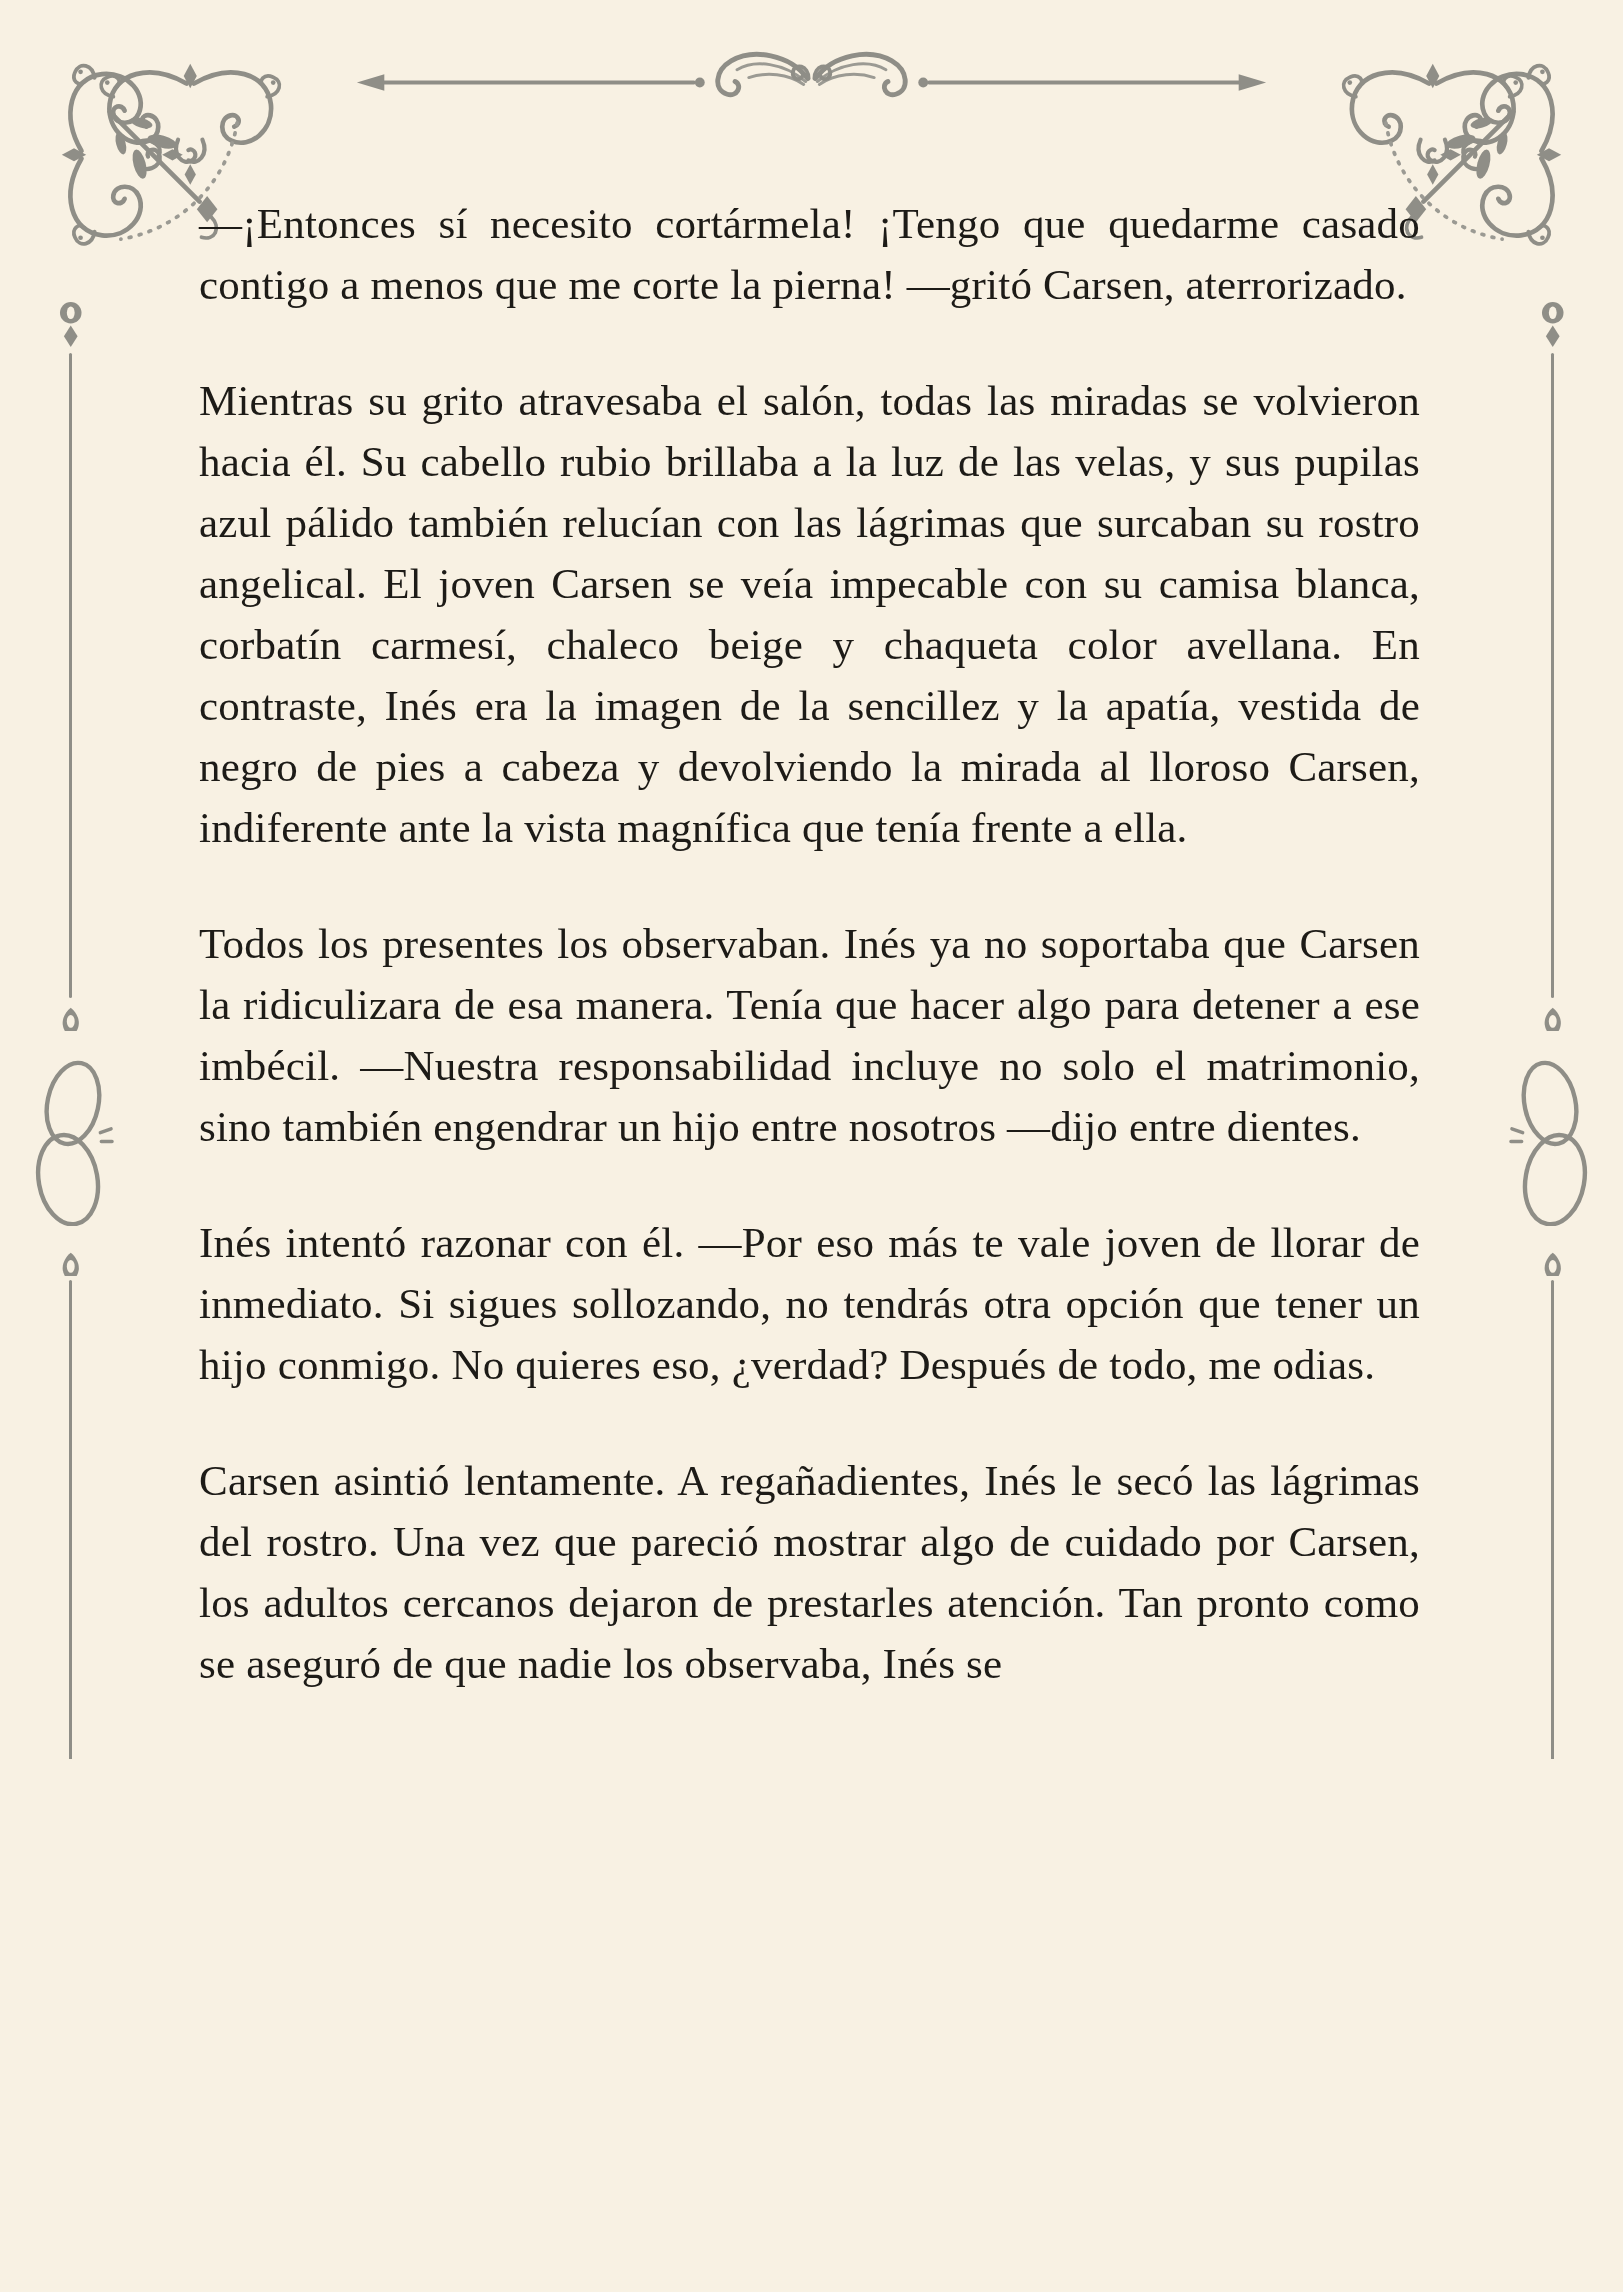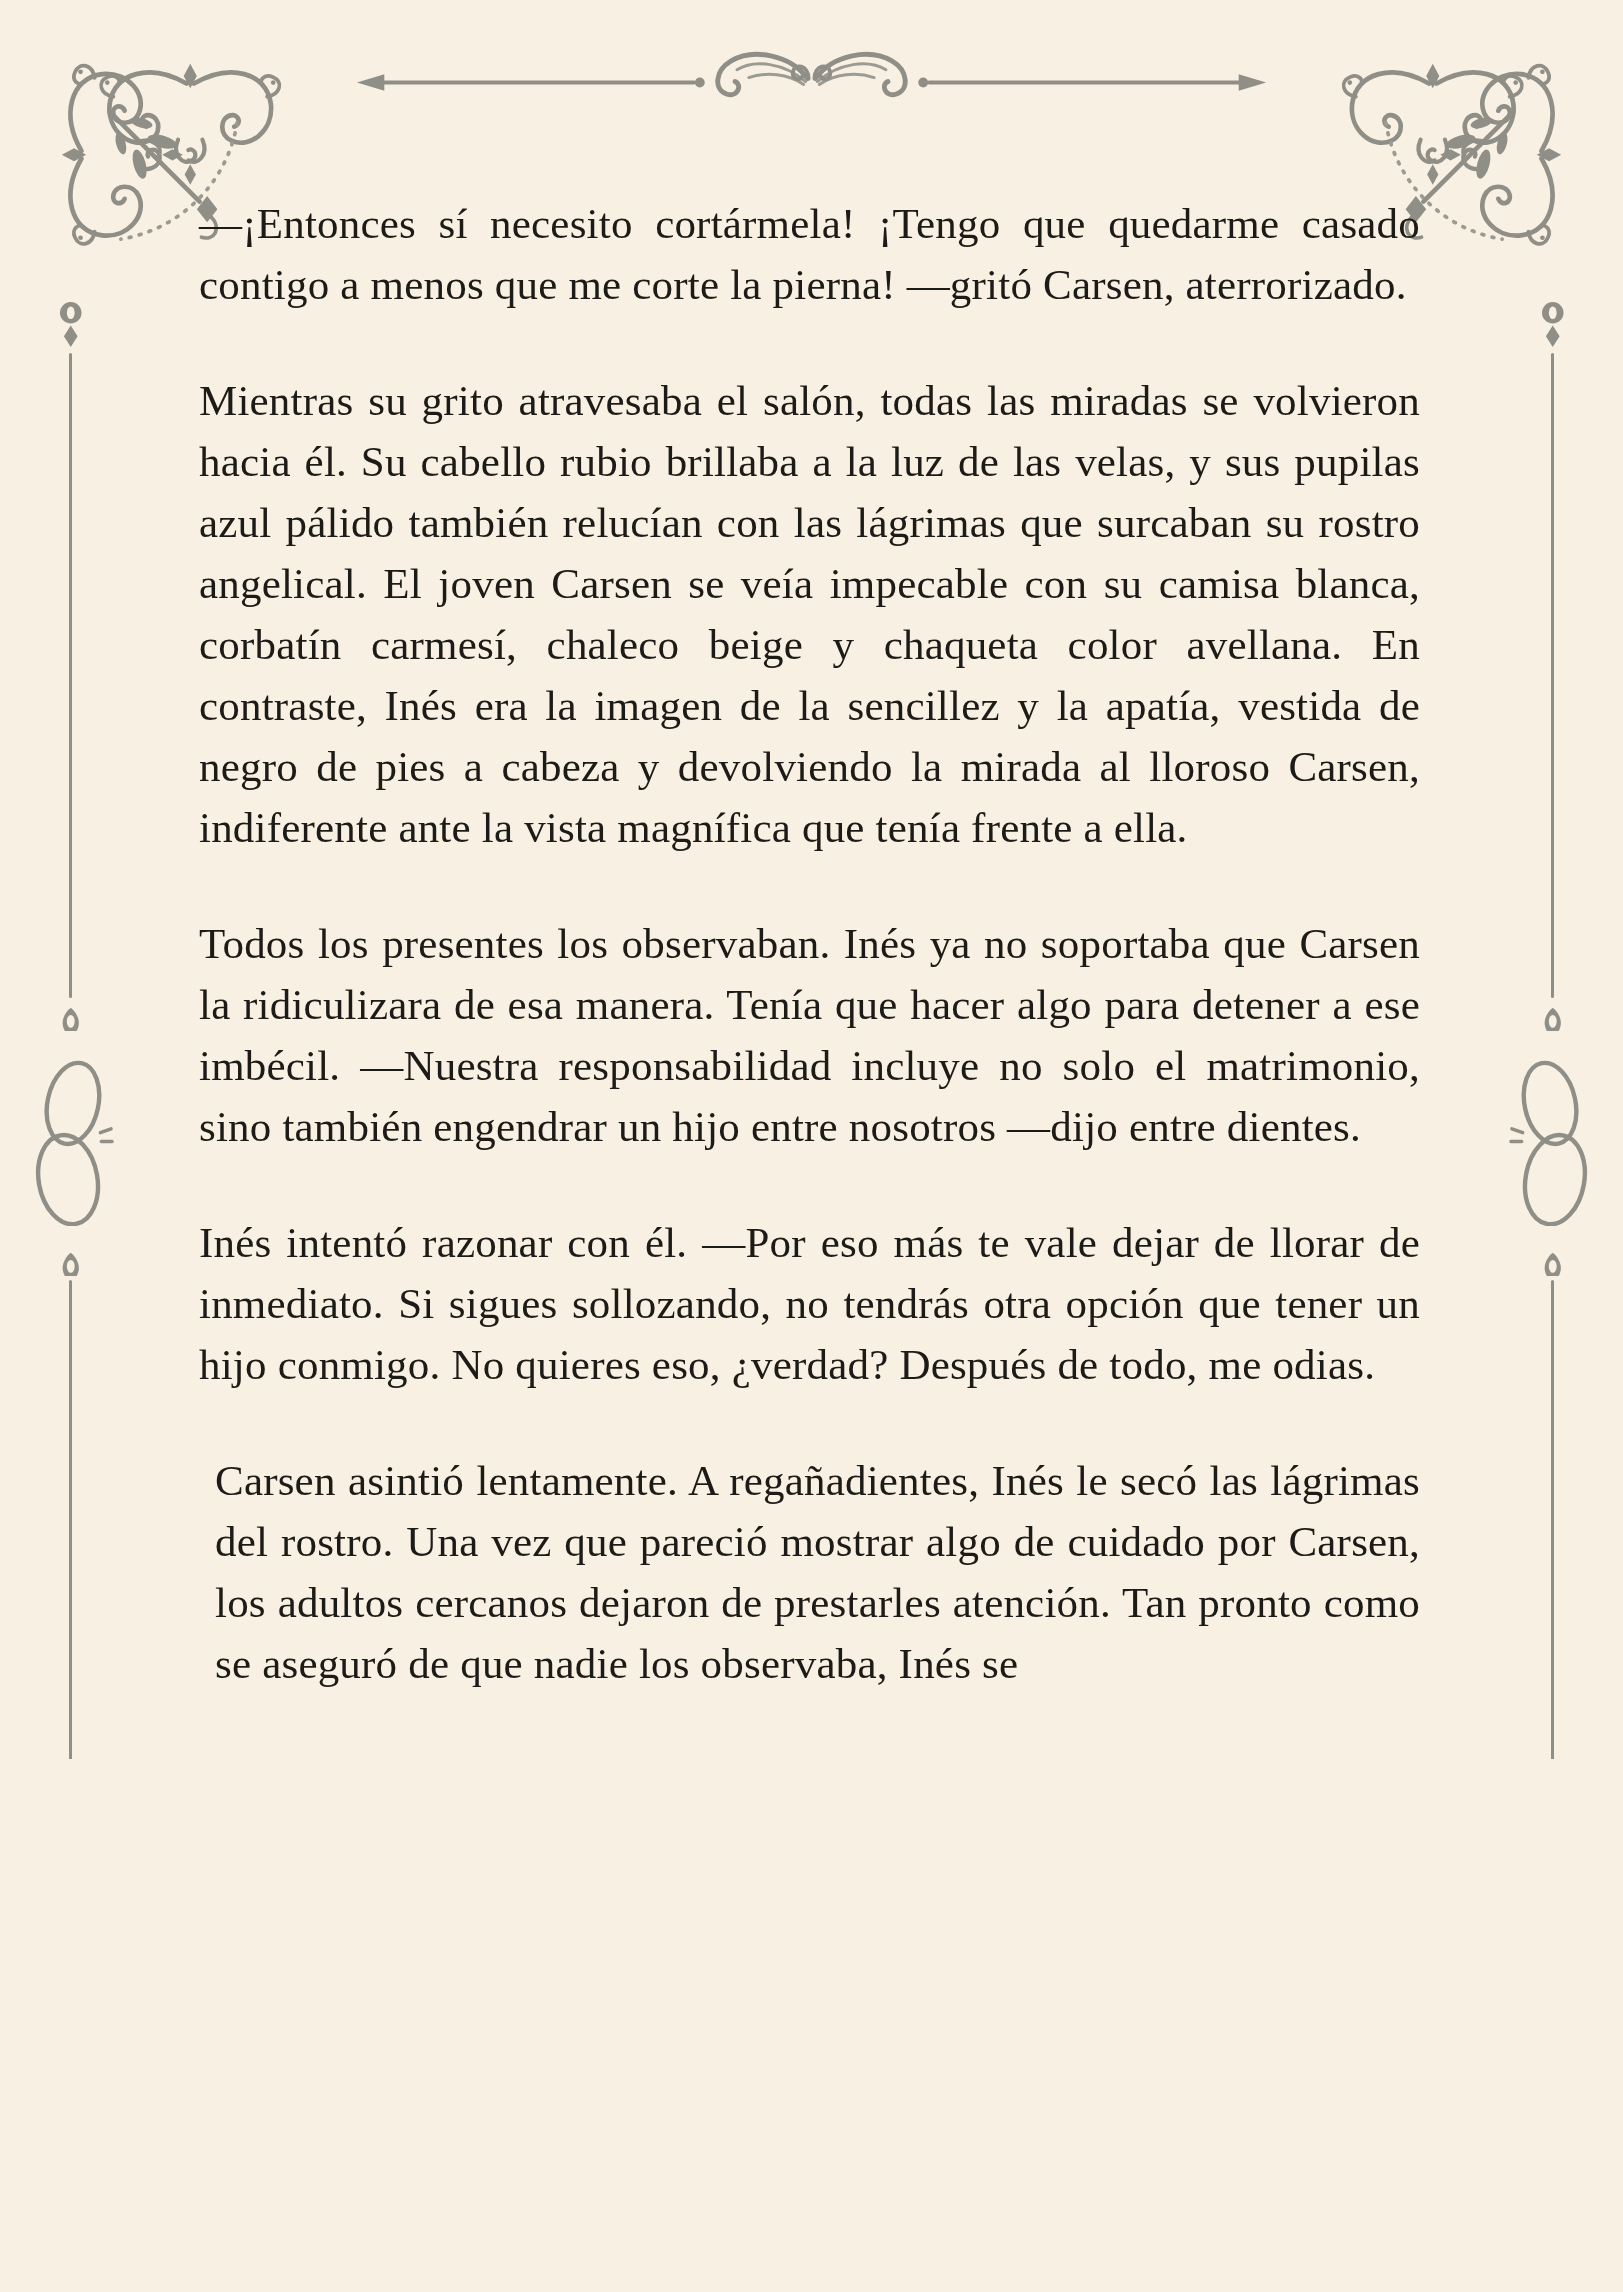--- a/index.html
+++ b/index.html
@@ -16,21 +16,21 @@
     left:199px;top:193px;width:1221px;
     color:#1d1b17;
     font-size:43px;line-height:61px;
     letter-spacing:0.2px;
   }
   .text-block p{
     margin:0 0 55px 0;
     text-align:justify;
     text-justify:inter-word;
   }
-  .text-block p:last-child{margin-bottom:0;margin-left:16px;}
+  .text-block p:last-child{margin-bottom:0;}
   
   .orn{position:absolute;pointer-events:none;}
   .corner{width:225px;height:225px;}
   .corner.tl{left:59px;top:61px;}
   .corner.tr{left:1339px;top:61px;transform:scaleX(-1);}
   .corner.bl{left:59px;top:2006px;transform:scaleY(-1);}
   .corner.br{left:1339px;top:2006px;transform:scale(-1,-1);}
   .divider{width:921px;height:69px;left:351px;}
   .divider.top{top:48px;}
   .divider.bottom{top:2178px;}
@@ -170,18 +170,18 @@
     </svg>
   <div class="rail-line" style="left:1551px;top:1280px;height:639px;"></div>
   <svg class="orn" style="left:1541px;top:1923px;width:23.5px;height:31px" viewBox="-12 -16 24 16">
       <use href="#orn-drop" xlink:href="#orn-drop"></use>
     </svg>
 
   <main class="text-block">
     <p>—¡Entonces sí necesito cortármela! ¡Tengo que quedarme casado contigo a menos que me corte la pierna! —gritó Carsen, aterrorizado.</p>
     <p>Mientras su grito atravesaba el salón, todas las miradas se volvieron hacia él. Su cabello rubio brillaba a la luz de las velas, y sus pupilas azul pálido también relucían con las lágrimas que surcaban su rostro angelical. El joven Carsen se veía impecable con su camisa blanca, corbatín carmesí, chaleco beige y chaqueta color avellana. En contraste, Inés era la imagen de la sencillez y la apatía, vestida de negro de pies a cabeza y devolviendo la mirada al lloroso Carsen, indiferente ante la vista magnífica que tenía frente a ella.</p>
     <p>Todos los presentes los observaban. Inés ya no soportaba que Carsen la ridiculizara de esa manera. Tenía que hacer algo para detener a ese imbécil. —Nuestra responsabilidad incluye no solo el matrimonio, sino también engendrar un hijo entre nosotros —dijo entre dientes.</p>
-    <p>Inés intentó razonar con él. —Por eso más te vale dejar de llorar de inmediato. Si sigues sollozando, no tendrás otra opción que tener un hijo conmigo. No quieres eso, ¿verdad? Después de todo, me odias.</p>
+    <p>Inés intentó razonar con él. —Por eso más te vale joven de llorar de inmediato. Si sigues sollozando, no tendrás otra opción que tener un hijo conmigo. No quieres eso, ¿verdad? Después de todo, me odias.</p>
     <p>Carsen asintió lentamente. A regañadientes, Inés le secó las lágrimas del rostro. Una vez que pareció mostrar algo de cuidado por Carsen, los adultos cercanos dejaron de prestarles atención. Tan pronto como se aseguró de que nadie los observaba, Inés se</p>
   </main>
 
 </div>
 
 
 </body></html>

